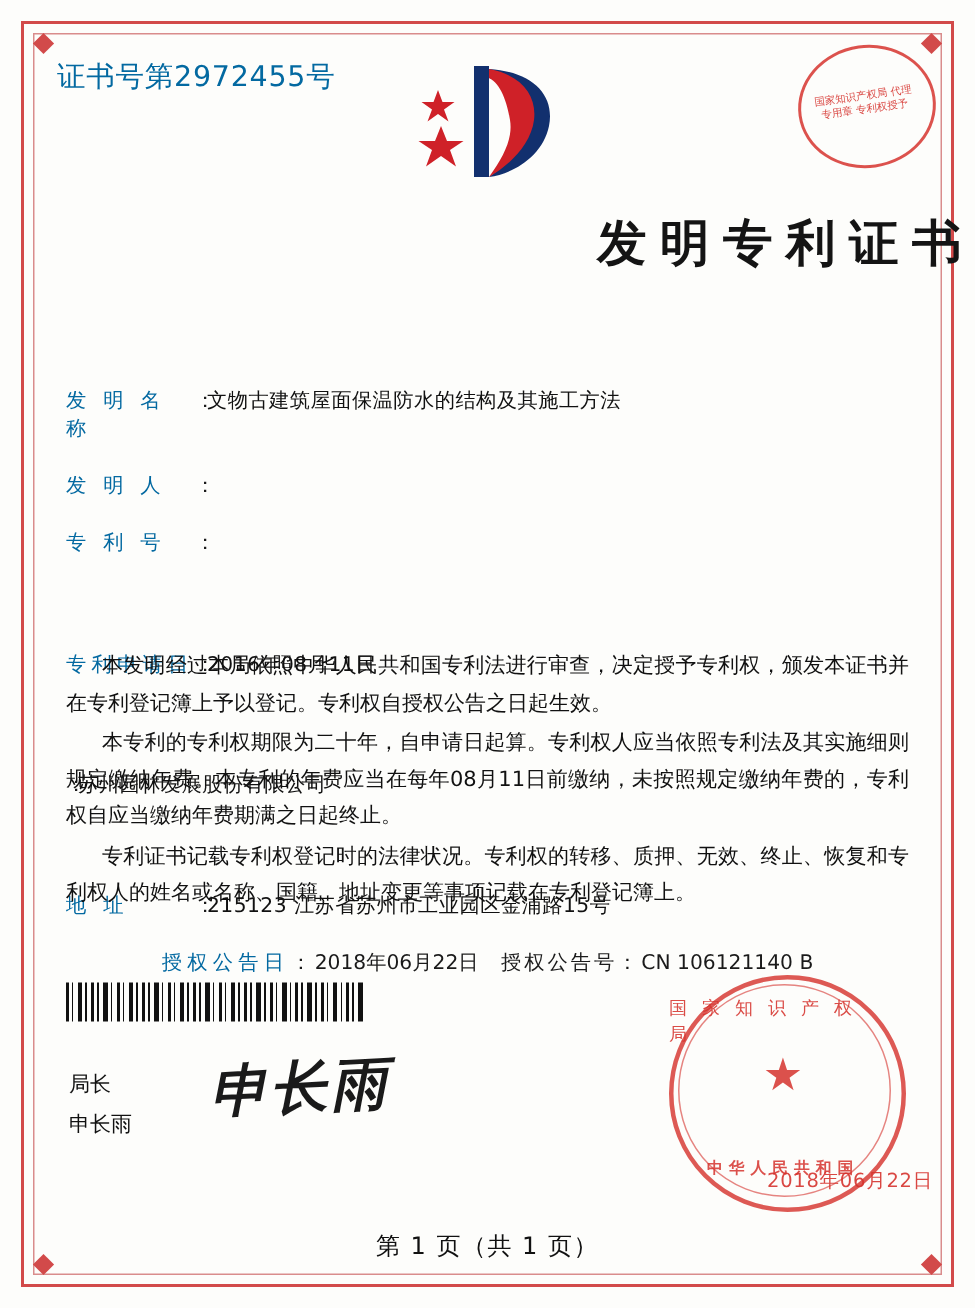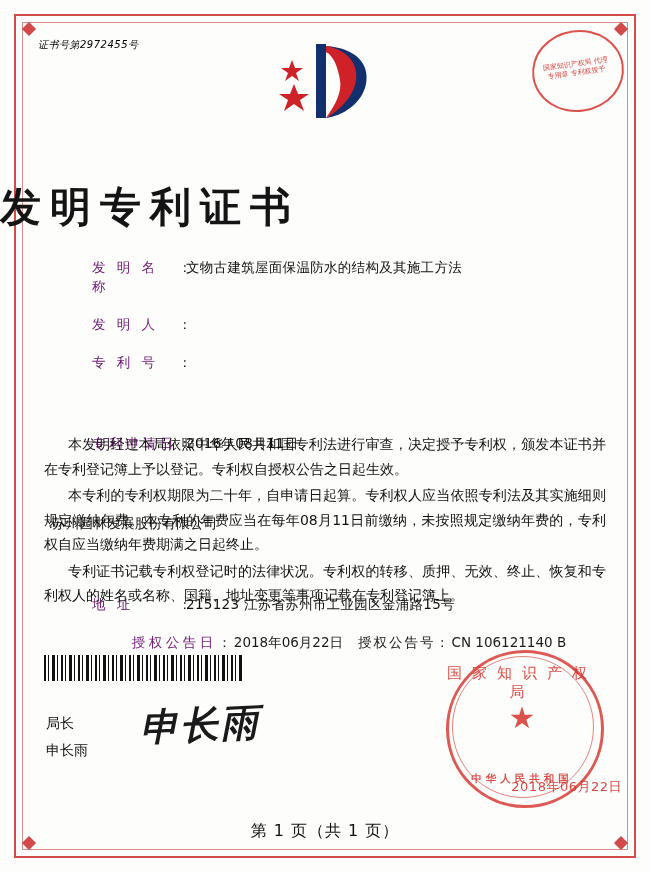--- a/index.html
+++ b/index.html
@@ -60,24 +60,23 @@
   }
   .corner-dot.tl { left: 24px; top: 24px; }
   .corner-dot.tr { right: 24px; top: 24px; }
   .corner-dot.bl { left: 24px; bottom: 24px; }
   .corner-dot.br { right: 24px; bottom: 24px; }
 
   .cert-number {
     position: absolute;
     left: 38px;
     top: 38px;
-    font-size: 10px;
+    font-size: 19px;
     letter-spacing: 0.5px;
-    color: #000000;
-    font-style: italic;
+    color: #0369a1;
   }
 
   
   .logo {
     position: absolute;
     left: 50%;
     top: 38px;
     transform: translateX(-50%);
     width: 110px;
     height: 86px;
@@ -115,48 +114,46 @@
     transform: rotate(-8deg);
     padding: 0 8px;
     box-sizing: border-box;
   }
 
   .title {
     position: absolute;
     left: 0;
     right: 0;
     top: 140px;
-    text-align: left;
+    text-align: right;
     font-family: "DejaVu Serif", "Liberation Serif", serif;
-    font-size: 41px;
+    font-size: 33px;
     font-weight: bold;
     letter-spacing: 9px;
     color: #141414;
-    margin-top: 40px;
   }
 
   .fields {
     position: absolute;
     left: 44px;
     right: 44px;
     top: 215px;
     font-size: 13.5px;
   }
   .field-row {
     display: flex;
     align-items: baseline;
     margin-bottom: 19px;
     line-height: 1.4;
   }
   .field-label {
     flex: 0 0 auto;
     width: 86px;
     letter-spacing: 3.5px;
-    color: #701a75;
-    margin-left: 48px;
+    color: #0369a1;
   }
   .field-colon {
     flex: 0 0 auto;
     width: 8px;
   }
   .field-value {
     flex: 1 1 auto;
     color: #111;
     letter-spacing: 0.3px;
     margin-top: 43px;
@@ -258,23 +255,23 @@
     transform: translate(-50%, -50%);
     color: #d6342e;
     font-size: 30px;
     opacity: 0.85;
   }
   .seal .seal-arc {
     position: absolute;
     left: 0;
     top: 14px;
     width: 100%;
-    text-align: center;
+    text-align: left;
     color: #d6342e;
-    font-size: 15px;
+    font-size: 12px;
     letter-spacing: 10px;
     opacity: 0.88;
   }
   .seal .seal-bottom {
     position: absolute;
     left: 0;
     bottom: 16px;
     width: 100%;
     text-align: center;
     color: #d6342e;

